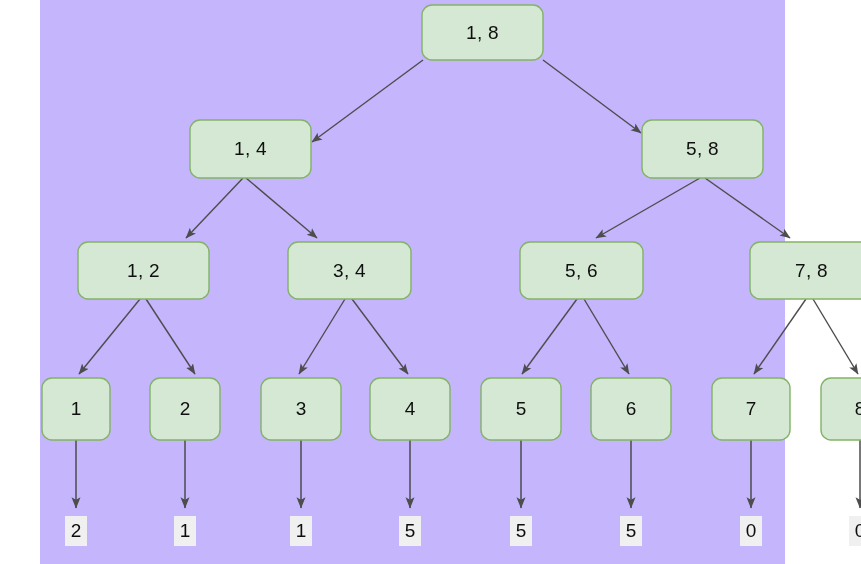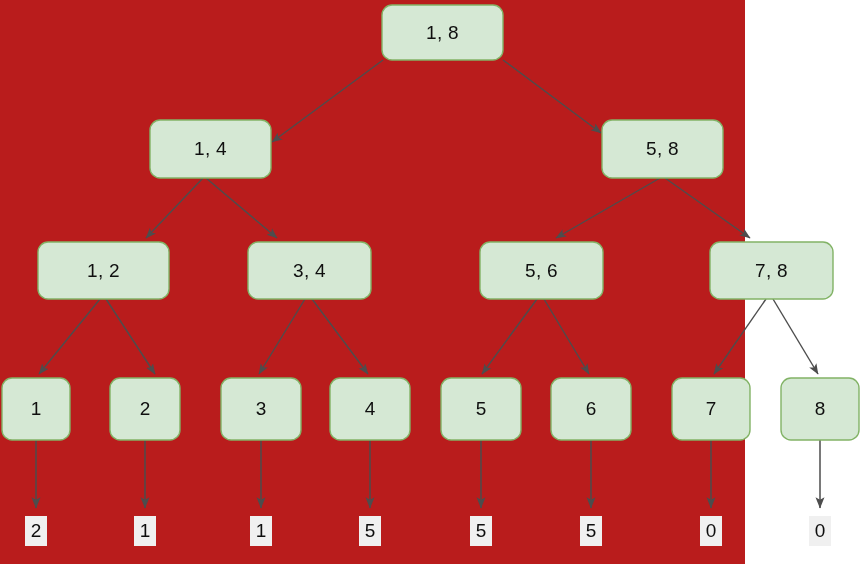--- a/index.html
+++ b/index.html
@@ -11,21 +11,22 @@
   body {
     width: 861px;
     height: 564px;
     overflow: hidden;
     font-family: "Liberation Sans", sans-serif;
   }
   #diagram-root {
     position: relative;
     width: 745px;
     height: 564px;
-    background: #b91c1c;
+    background: #c4b5fd;
+    margin-left: 40px;
   }
   svg#tree-svg {
     position: absolute;
     left: 0;
     top: 0;
     width: 861px;
     height: 564px;
     display: block;
   }
   .node-rect {

